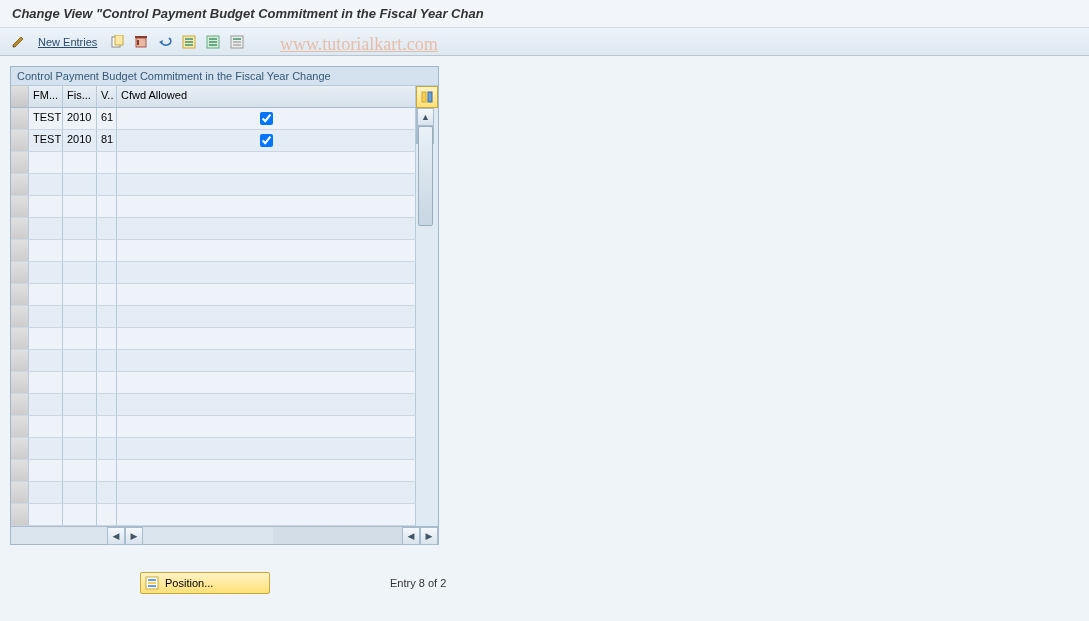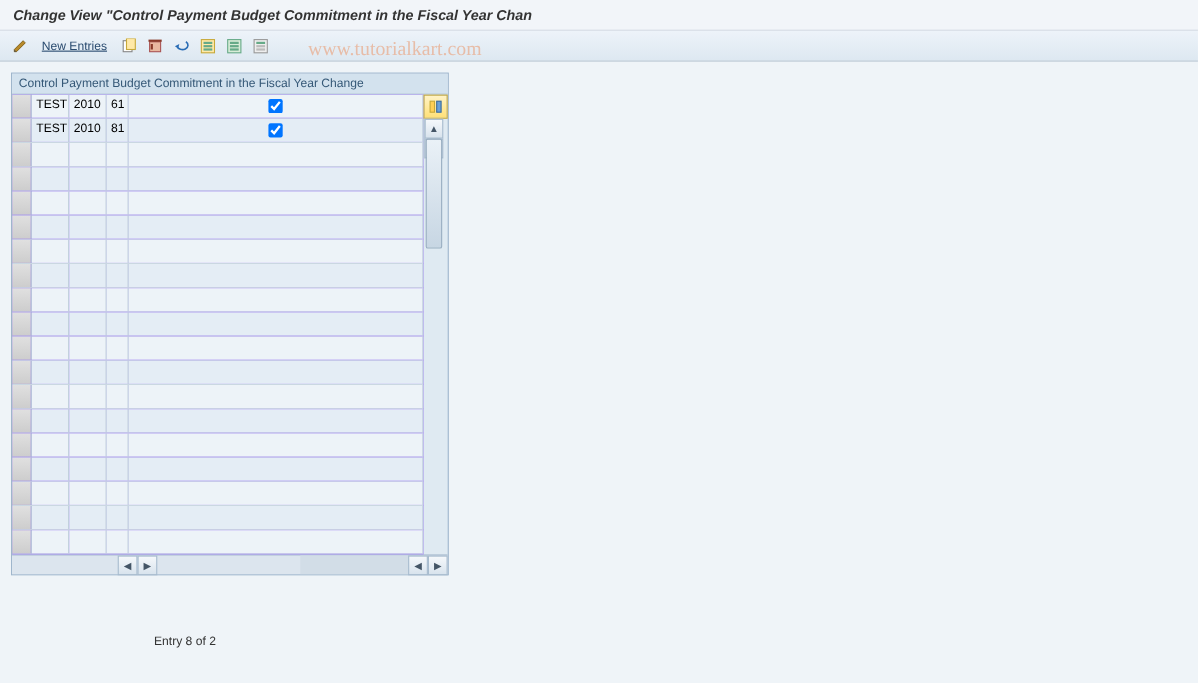--- a/index.html
+++ b/index.html
@@ -45,26 +45,27 @@
       text-decoration: underline;
     }
     .watermark {
       position: absolute;
       left: 280px; top: 34px;
       font-size: 18px;
       color: #e8b8a0;
       opacity: 0.9;
       font-family: Georgia, serif;
       pointer-events: none;
+      text-decoration: underline;
     }
     .content {
       padding: 10px;
     }
     .panel {
-      width: 398px;
+      width: 429px;
       background: #dfeaf2;
       border: 1px solid #9fb6cc;
       position: relative;
     }
     .panel-title {
       padding: 3px 6px;
       color: #355877;
       background: #d3e2ee;
       border-bottom: 1px solid #b8c9d8;
       font-size: 11px;
@@ -243,20 +244,27 @@
 </div>
 
 <div class="watermark">www.tutorialkart.com</div>
 
 <div class="content">
   <div class="panel">
     <div class="panel-title">Control Payment Budget Commitment in the Fiscal Year Change</div>
 
     <div class="grid-wrap">
       <div class="grid-main">
+        <div class="grid-header">
+          <div class="col-sel"></div>
+          <div class="col-fm">FM...</div>
+          <div class="col-fis">Fis...</div>
+          <div class="col-v">V..</div>
+          <div class="col-cfwd">Cfwd Allowed</div>
+        </div>
         <div class="grid-body" id="grid-body">
 
         <div class="grid-row">
               <div class="col-sel"></div>
               <div class="col-fm cell">TEST</div>
               <div class="col-fis cell">2010</div>
               <div class="col-v cell">61</div>
               <div class="col-cfwd cell cfwd-cell">
                 <input type="checkbox" checked="" style="">
               </div>
@@ -415,14 +423,25 @@
       <div class="harrow">▶</div>
       <div class="gap"></div>
       <div class="htrack"></div>
       <div class="harrow">◀</div>
       <div class="harrow">▶</div>
     </div>
   </div>
 </div>
 
 <div class="footer">
+  <div class="position-btn">
+    <span class="picon">
+      <svg width="14" height="14">
+          <rect x="1" y="1" width="12" height="12" fill="#fff" stroke="#c7a93a"></rect>
+          <rect x="3" y="3" width="8" height="2" fill="#6aa0d8"></rect>
+          <rect x="3" y="6" width="8" height="2" fill="#ffcf55"></rect>
+          <rect x="3" y="9" width="8" height="2" fill="#6aa0d8"></rect>
+        </svg>
+    </span>
+    <span>Position...</span>
+  </div>
   <span class="entry-text">Entry 8 of 2</span>
 </div>
 
 </body></html>

